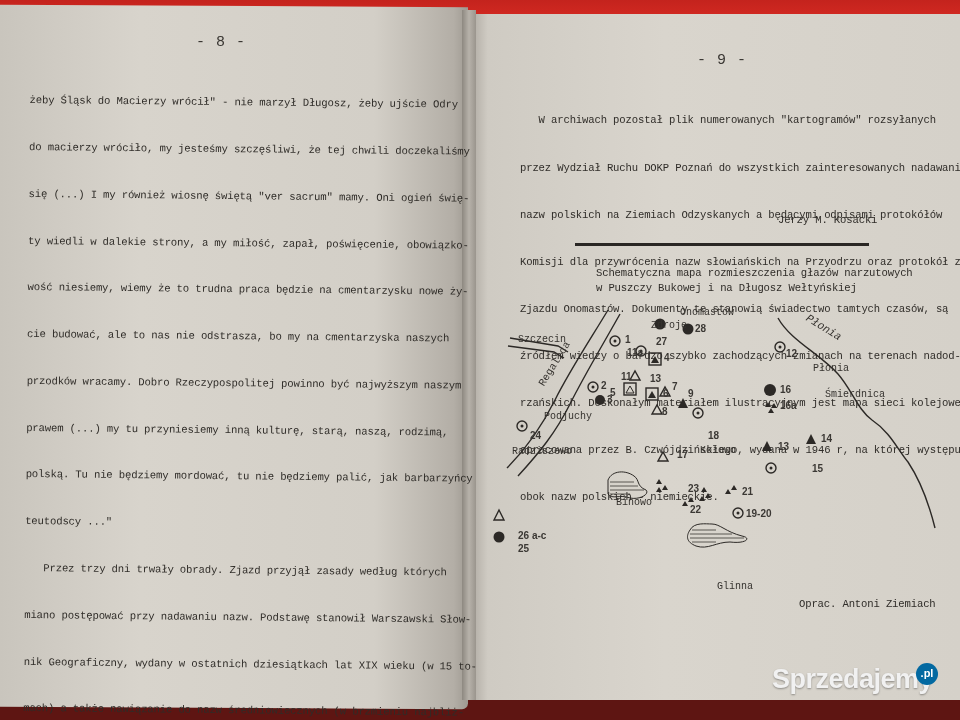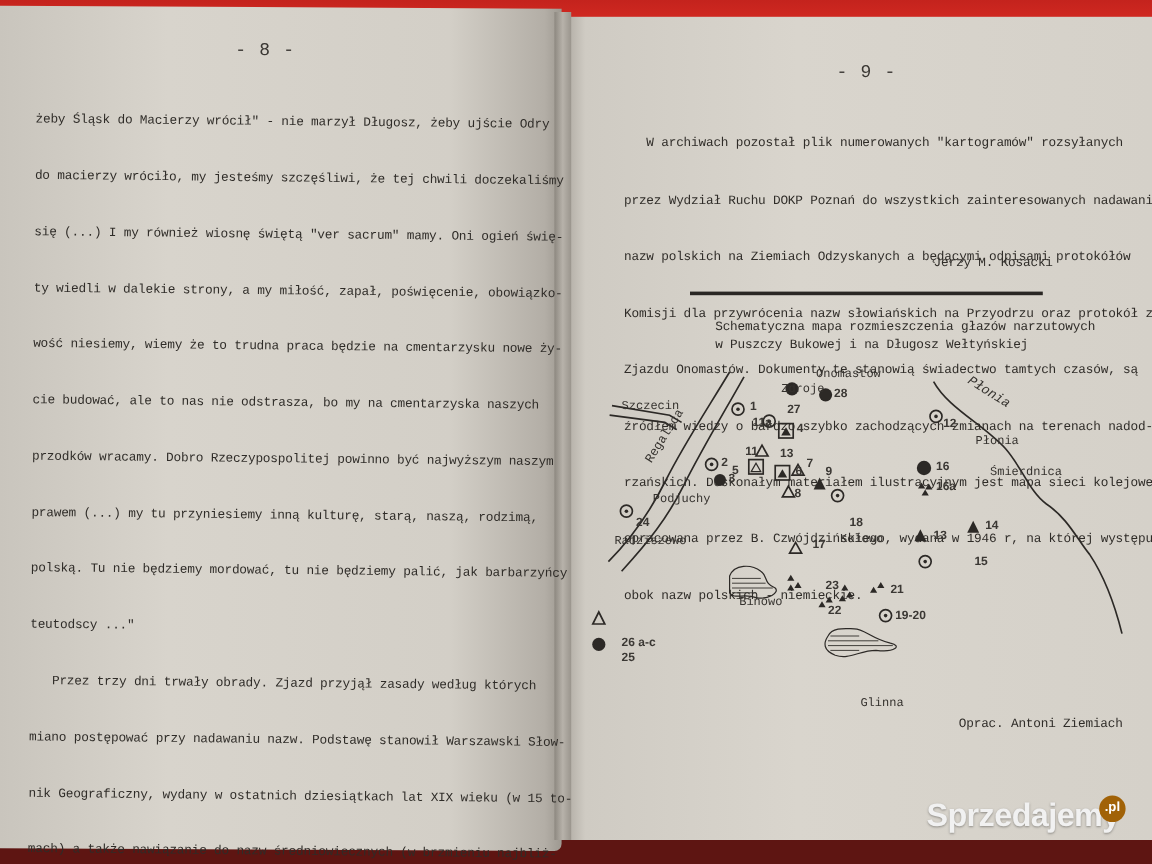--- a/index.html
+++ b/index.html
@@ -11,21 +11,21 @@
   .spine{position:absolute;left:462px;top:10px;width:14px;height:690px;background:linear-gradient(90deg,#8d8880,#b7b2aa,#9a958d);}
   .pnum{position:absolute;font-size:15px;color:#3a3733;letter-spacing:1px;}
   .typed{position:absolute;font-size:10.6px;line-height:15.6px;color:#2f2c28;white-space:pre;letter-spacing:-0.15px;}
   .typed div{white-space:pre;}
   .rule{position:absolute;left:575px;top:243px;width:294px;height:3px;background:#2a2724;}
   .map{position:absolute;left:480px;top:280px;width:480px;height:330px;}
   .map svg{position:absolute;left:0;top:0;}
   .lbl{position:absolute;font-size:10px;color:#35322e;white-space:nowrap;}
   .num{position:absolute;font-family:"Liberation Sans",sans-serif;font-size:10px;color:#3b3834;white-space:nowrap;font-weight:bold;}
   .watermark{position:absolute;left:772px;top:664px;font-family:"Liberation Sans",sans-serif;font-weight:bold;font-size:27px;color:#f1f1f1;letter-spacing:-0.5px;text-shadow:0 1px 2px rgba(0,0,0,0.35);}
-  .wm-dot{position:absolute;left:916px;top:663px;width:22px;height:22px;border-radius:50%;background:#a16207;color:#fff;font-family:"Liberation Sans",sans-serif;font-size:11px;font-weight:bold;text-align:center;line-height:20px;}
+  .wm-dot{position:absolute;left:916px;top:663px;width:22px;height:22px;border-radius:50%;background:#0369a1;color:#fff;font-family:"Liberation Sans",sans-serif;font-size:11px;font-weight:bold;text-align:center;line-height:20px;}
 </style>
 </head>
 <body>
 
 <div class="bg-top"></div>
 <div class="bg-bottom"></div>
 
 <div class="page-left"></div>
 <div class="page-right"></div>
 <div class="spine"></div>

